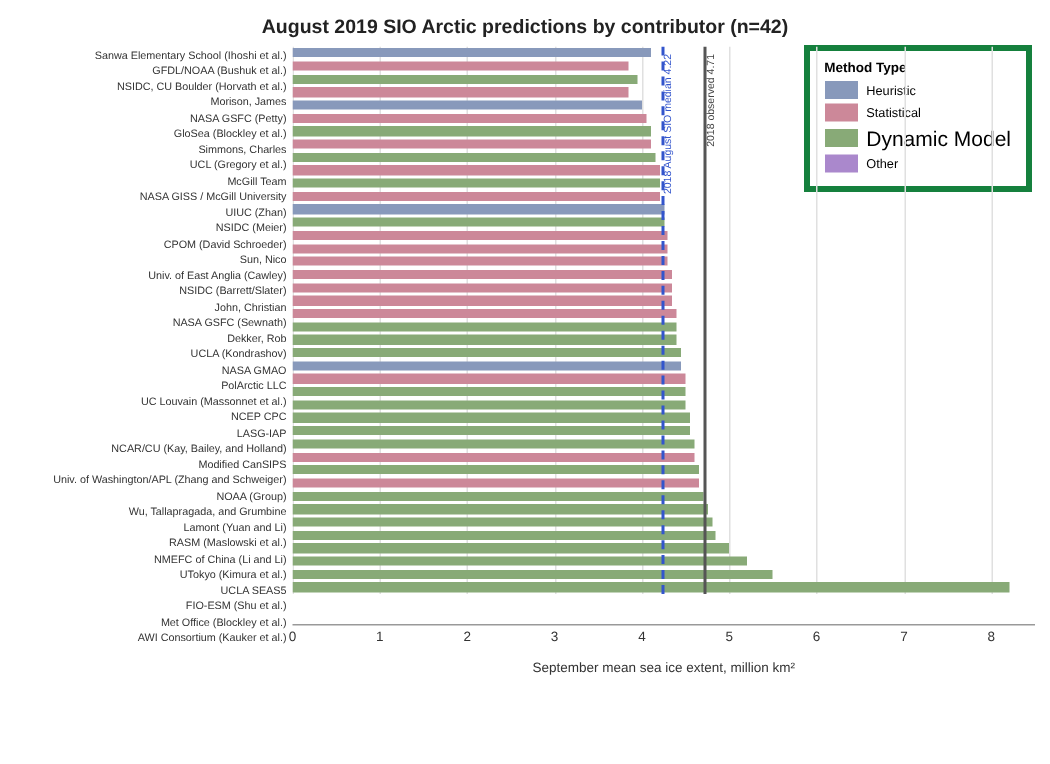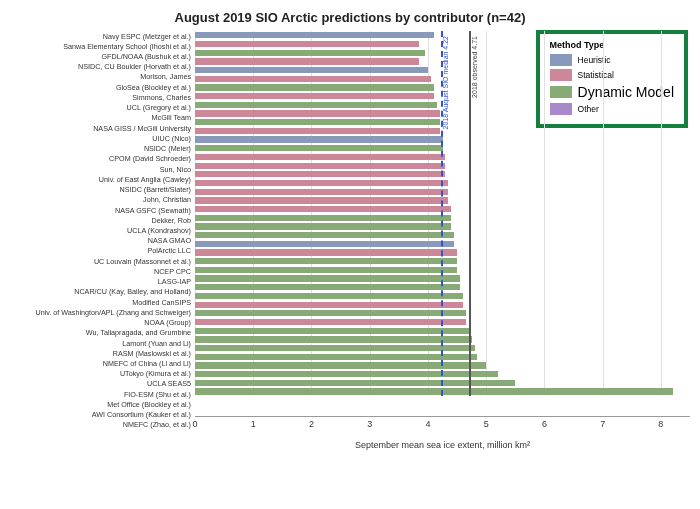--- a/index.html
+++ b/index.html
@@ -125,31 +125,31 @@
         <div class="legend-item">
           <div class="legend-box" style="background:#aa88cc;"></div>
           <span style="font-size:8.5px;">Other</span>
         </div>
       </div>
   </div>
 
   <div class="chart-area">
 
     <div class="y-axis-labels" id="y-labels">
-        <div class="y-label">Navy ESPC (Metzger et al.)</div>
         <div class="y-label">Sanwa Elementary School (Ihoshi et al.)</div>
         <div class="y-label">GFDL/NOAA (Bushuk et al.)</div>
         <div class="y-label">NSIDC, CU Boulder (Horvath et al.)</div>
         <div class="y-label">Morison, James</div>
+        <div class="y-label">NASA GSFC (Petty)</div>
         <div class="y-label">GloSea (Blockley et al.)</div>
         <div class="y-label">Simmons, Charles</div>
         <div class="y-label">UCL (Gregory et al.)</div>
         <div class="y-label">McGill Team</div>
         <div class="y-label">NASA GISS / McGill University</div>
-        <div class="y-label">UIUC (Nico)</div>
+        <div class="y-label">UIUC (Zhan)</div>
         <div class="y-label">NSIDC (Meier)</div>
         <div class="y-label">CPOM (David Schroeder)</div>
         <div class="y-label">Sun, Nico</div>
         <div class="y-label">Univ. of East Anglia (Cawley)</div>
         <div class="y-label">NSIDC (Barrett/Slater)</div>
         <div class="y-label">John, Christian</div>
         <div class="y-label">NASA GSFC (Sewnath)</div>
         <div class="y-label">Dekker, Rob</div>
         <div class="y-label">UCLA (Kondrashov)</div>
         <div class="y-label">NASA GMAO</div>
@@ -163,21 +163,20 @@
         <div class="y-label">NOAA (Group)</div>
         <div class="y-label">Wu, Tallapragada, and Grumbine</div>
         <div class="y-label">Lamont (Yuan and Li)</div>
         <div class="y-label">RASM (Maslowski et al.)</div>
         <div class="y-label">NMEFC of China (Li and Li)</div>
         <div class="y-label">UTokyo (Kimura et al.)</div>
         <div class="y-label">UCLA SEAS5</div>
         <div class="y-label">FIO-ESM (Shu et al.)</div>
         <div class="y-label">Met Office (Blockley et al.)</div>
         <div class="y-label">AWI Consortium (Kauker et al.)</div>
-        <div class="y-label">NMEFC (Zhao, et al.)</div>
       </div>
 
     <div class="plot-area">
       <div class="bars-and-grid">
 
         <div id="grid-container" style="position:absolute;top:0;left:0;right:0;bottom:20px;">
             <div style="position: absolute; top: 0px; bottom: 0px; left: 0%; width: 1px; background: rgb(224, 224, 224);"></div>
             <div style="position: absolute; top: 0px; bottom: 0px; left: 11.7647%; width: 1px; background: rgb(224, 224, 224);"></div>
             <div style="position: absolute; top: 0px; bottom: 0px; left: 23.5294%; width: 1px; background: rgb(224, 224, 224);"></div>
             <div style="position: absolute; top: 0px; bottom: 0px; left: 35.2941%; width: 1px; background: rgb(224, 224, 224);"></div>

